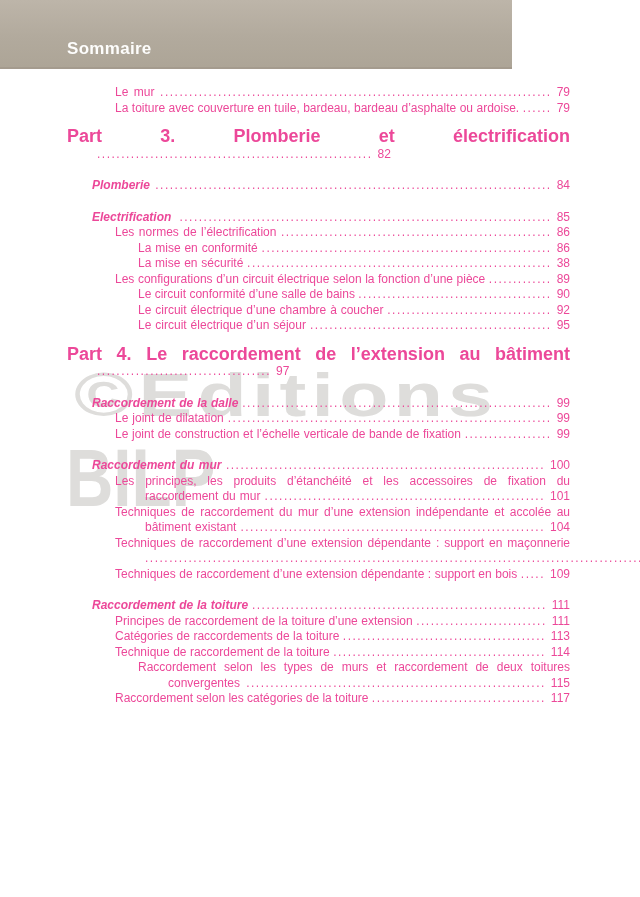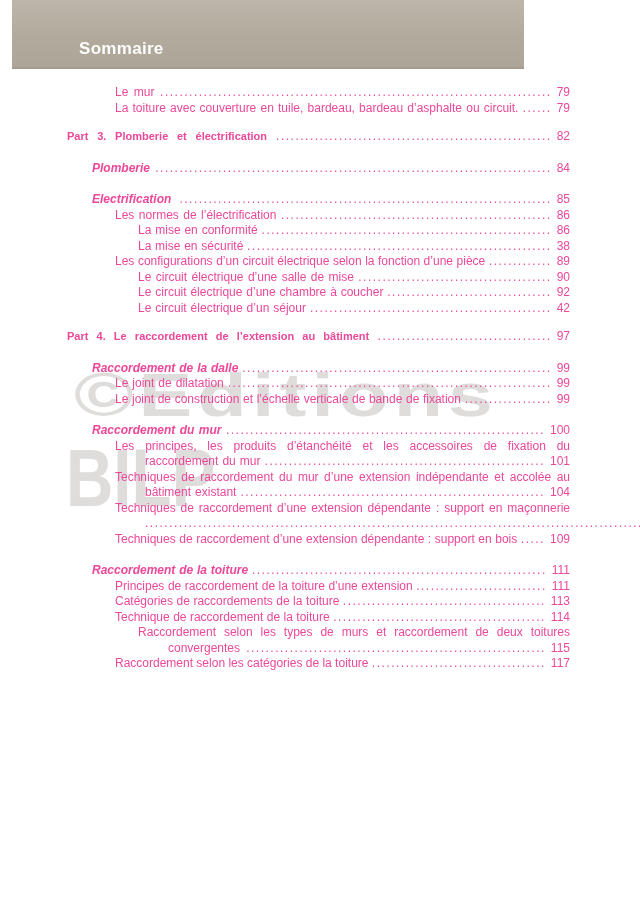--- a/index.html
+++ b/index.html
@@ -9,21 +9,21 @@
     overflow: hidden;
     font-family: "Liberation Sans", "DejaVu Sans", sans-serif;
   }
   .page {
     position: relative;
     width: 640px; height: 897px;
     background: #ffffff;
   }
   
   .band {
-    position: absolute; left: 12px; top: 0;
+    position: absolute; left: 0; top: 0;
     width: 512px; height: 67px;
     background: linear-gradient(#bdb5a9 0%, #b2aa9d 55%, #ada597 100%);
     border-bottom: 2px solid #a49b8e;
     z-index: 2;
   }
   .band-title {
     position: absolute; left: 67px; top: 39px;
     font-size: 17px; font-weight: 700;
     letter-spacing: 0.3px;
     color: #fdfdfc;
@@ -54,21 +54,21 @@
   .entry {
     text-align: justify;
     text-align-last: justify;
   }
   .entry.gap { margin-top: 13px; }
   
   .entry.l0 { padding-left: 30px;  text-indent: -30px; }
   .entry.l1 { padding-left: 55px;  text-indent: -30px; margin-top: 16px; }
   .entry.l2 { padding-left: 78px;  text-indent: -30px; }
   .entry.l3 { padding-left: 101px; text-indent: -30px; }
-  .entry.part .label    { font-weight: 700; font-size: 11px; }
+  .entry.part .label    { font-weight: 700; font-size: 18px; }
   .entry.section .label { font-weight: 700; font-style: italic; }
   .tail   { white-space: nowrap; }
   .leader { letter-spacing: 1.5px; }
   .pagenum { padding-left: 5px; }
 </style>
 </head>
 <body>
 
 <div class="page">
 
@@ -77,43 +77,43 @@
   </div>
 
   <div class="watermark" aria-hidden="true">
     <div class="wm1">©Editions</div>
     <div class="wm2">BILP</div>
   </div>
 
   <div class="toc" id="toc">
   <div class="entry l2"><span class="label">Le mur</span> <span class="tail"><span class="leader">.................................................................................</span><span class="pagenum">79</span></span></div>
 
-  <div class="entry l2"><span class="label">La toiture avec couverture en tuile, bardeau, bardeau d’asphalte ou circuit.</span> <span class="tail"><span class="leader">......</span><span class="pagenum">79</span></span></div>
+  <div class="entry l2"><span class="label">La toiture avec couverture en tuile, bardeau, bardeau d’asphalte ou ardoise.</span> <span class="tail"><span class="leader">......</span><span class="pagenum">79</span></span></div>
 
 
   <div class="entry l0 part gap"><span class="label">Part 3. Plomberie et électrification</span> <span class="tail"><span class="leader">.........................................................</span><span class="pagenum">82</span></span></div>
 
   <div class="entry l1 section"><span class="label">Plomberie</span> <span class="tail"><span class="leader">..................................................................................</span><span class="pagenum">84</span></span></div>
 
   <div class="entry l1 section"><span class="label">Electrification</span> <span class="tail"><span class="leader">.............................................................................</span><span class="pagenum">85</span></span></div>
 
   <div class="entry l2"><span class="label">Les normes de l’électrification</span> <span class="tail"><span class="leader">........................................................</span><span class="pagenum">86</span></span></div>
 
   <div class="entry l3"><span class="label">La mise en conformité</span> <span class="tail"><span class="leader">............................................................</span><span class="pagenum">86</span></span></div>
 
   <div class="entry l3"><span class="label">La mise en sécurité</span> <span class="tail"><span class="leader">...............................................................</span><span class="pagenum">38</span></span></div>
 
 
   <div class="entry l2"><span class="label">Les configurations d’un circuit électrique selon la fonction d’une pièce</span> <span class="tail"><span class="leader">.............</span><span class="pagenum">89</span></span></div>
 
-  <div class="entry l3"><span class="label">Le circuit électrique d’une salle de mise</span> <span class="tail"><span class="leader">........................................</span><span class="pagenum">90</span></span></div>
+  <div class="entry l3"><span class="label">Le circuit conformité d’une salle de bains</span> <span class="tail"><span class="leader">........................................</span><span class="pagenum">90</span></span></div>
 
   <div class="entry l3"><span class="label">Le circuit électrique d’une chambre à coucher</span> <span class="tail"><span class="leader">..................................</span><span class="pagenum">92</span></span></div>
 
-  <div class="entry l3"><span class="label">Le circuit électrique d’un séjour</span> <span class="tail"><span class="leader">..................................................</span><span class="pagenum">42</span></span></div>
+  <div class="entry l3"><span class="label">Le circuit électrique d’un séjour</span> <span class="tail"><span class="leader">..................................................</span><span class="pagenum">95</span></span></div>
 
 
   <div class="entry l0 part gap"><span class="label">Part 4. Le raccordement de l’extension au bâtiment</span> <span class="tail"><span class="leader">....................................</span><span class="pagenum">97</span></span></div>
 
   <div class="entry l1 section"><span class="label">Raccordement de la dalle</span> <span class="tail"><span class="leader">................................................................</span><span class="pagenum">99</span></span></div>
 
   <div class="entry l2"><span class="label">Le joint de dilatation</span> <span class="tail"><span class="leader">...................................................................</span><span class="pagenum">99</span></span></div>
 
   <div class="entry l2"><span class="label">Le joint de construction et l’échelle verticale de bande de fixation</span> <span class="tail"><span class="leader">..................</span><span class="pagenum">99</span></span></div>
 

